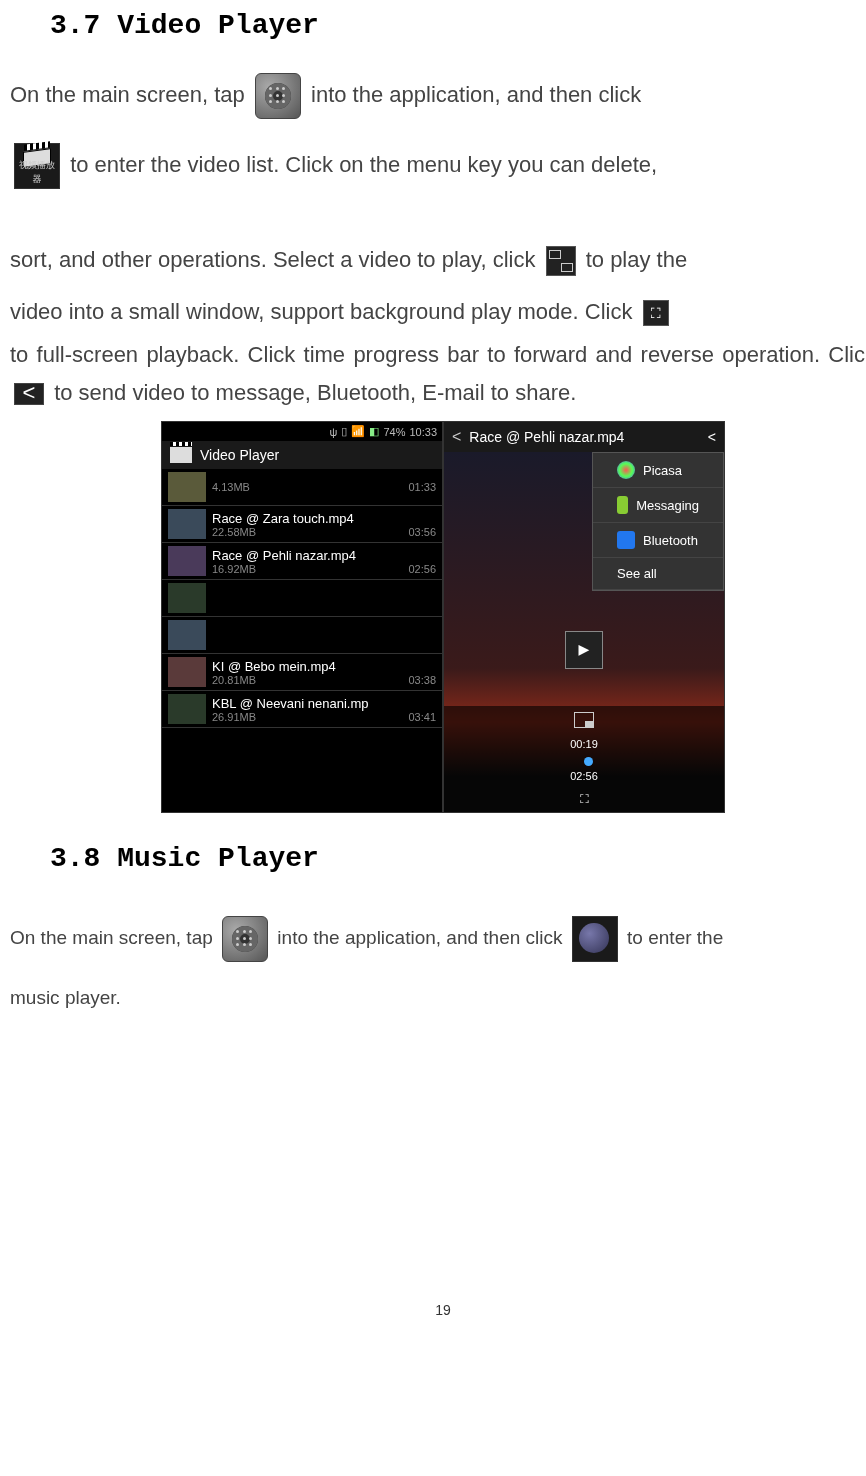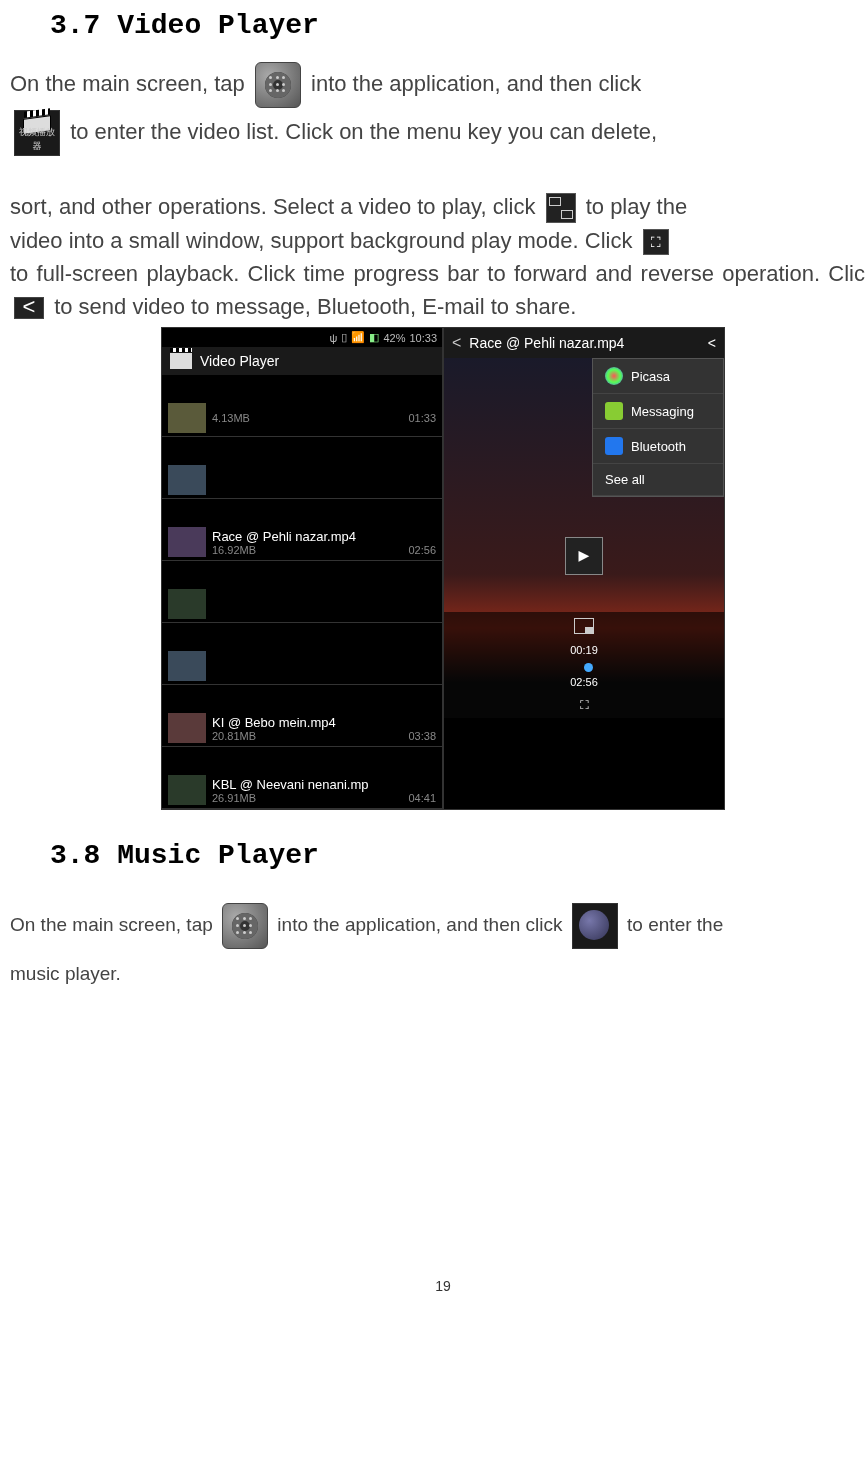--- a/index.html
+++ b/index.html
@@ -32,21 +32,21 @@
     }
     .para2 {
       font-size: 19px;
       line-height: 2.5;
       color: #444;
       text-align: justify;
     }
     .inline-icon {
       display: inline-block;
       vertical-align: middle;
-      margin: 1px 4px;
+      margin: 12px 4px;
     }
     .icon-apps {
       width: 44px;
       height: 44px;
       background: radial-gradient(circle at 30% 30%, #aaa, #555);
       border-radius: 6px;
       border: 1px solid #444;
       position: relative;
     }
     .icon-apps::after {
@@ -206,21 +206,20 @@
       background: repeating-linear-gradient(90deg,#000 0 3px,#fff 3px 6px);
     }
     .header-row .back { color: #ccc; font-size: 16px; }
     .header-row .share { margin-left: auto; color: #fff; }
     .vlist-item {
       display: flex;
       align-items: center;
       border-bottom: 1px solid #333;
       padding: 3px 6px;
       gap: 6px;
-      margin-top: 25px;
     }
     .vlist-item .thumb {
       width: 38px; height: 30px;
       background: #5a5a3a;
       flex-shrink: 0;
     }
     .vlist-item .thumb.t2 { background: #3a4a5a; }
     .vlist-item .thumb.t3 { background: #4a3a5a; }
     .vlist-item .thumb.t4 { background: #2a3a2a; }
     .vlist-item .thumb.t5 { background: #5a3a3a; }
@@ -245,21 +244,21 @@
     }
     .share-menu {
       position: absolute;
       top: 0; right: 0;
       width: 130px;
       background: #333;
       border: 1px solid #555;
       font-size: 13px;
     }
     .share-menu .sm-item {
-      padding: 8px 12px;
+      padding: 8px 24px;
       border-bottom: 1px solid #444;
       display: flex;
       align-items: center;
       gap: 8px;
     }
     .sm-icon {
       width: 18px; height: 18px;
       border-radius: 3px;
     }
     .sm-icon.picasa { background: radial-gradient(circle,#f55,#5f5,#55f); border-radius: 50%; }
@@ -357,40 +356,47 @@
   <span> to send video to message, Bluetooth, E-mail to share.</span>
 </div>
 
 <div class="screenshots">
   <div class="phone">
     <div class="statusbar">
       <span>ψ</span>
       <span>▯</span>
       <span style="color:#6cf;">📶</span>
       <span class="batt">◧</span>
-      <span>42%</span>
+      <span>74%</span>
       <span>10:33</span>
     </div>
     <div class="header-row">
       <span class="clapper"></span>
       <span>Video Player</span>
     </div>
     <div id="vlist">
         <div class="vlist-item">
     <div class="thumb "></div>
     <div class="info">
       <div class="name"></div>
       <div class="meta">
               <span>4.13MB</span>
               <span>01:33</span>
             </div>
     </div>
         </div>
         <div class="vlist-item">
     <div class="thumb t2"></div>
+    <div class="info">
+      <div class="name">Race @ Zara touch.mp4</div>
+      <div class="meta">
+              <span>22.58MB</span>
+              <span>03:56</span>
+            </div>
+    </div>
         </div>
         <div class="vlist-item">
     <div class="thumb t3"></div>
     <div class="info">
       <div class="name">Race @ Pehli nazar.mp4</div>
       <div class="meta">
               <span>16.92MB</span>
               <span>02:56</span>
             </div>
     </div>
@@ -410,21 +416,21 @@
               <span>03:38</span>
             </div>
     </div>
         </div>
         <div class="vlist-item">
     <div class="thumb t4"></div>
     <div class="info">
       <div class="name">KBL @ Neevani nenani.mp</div>
       <div class="meta">
               <span>26.91MB</span>
-              <span>04:41</span>
+              <span>03:41</span>
             </div>
     </div>
         </div>
       </div>
   </div>
 
   <div class="phone">
     <div class="header-row">
       <span class="back">&lt;</span>
       <span>Race @ Pehli nazar.mp4</span>

